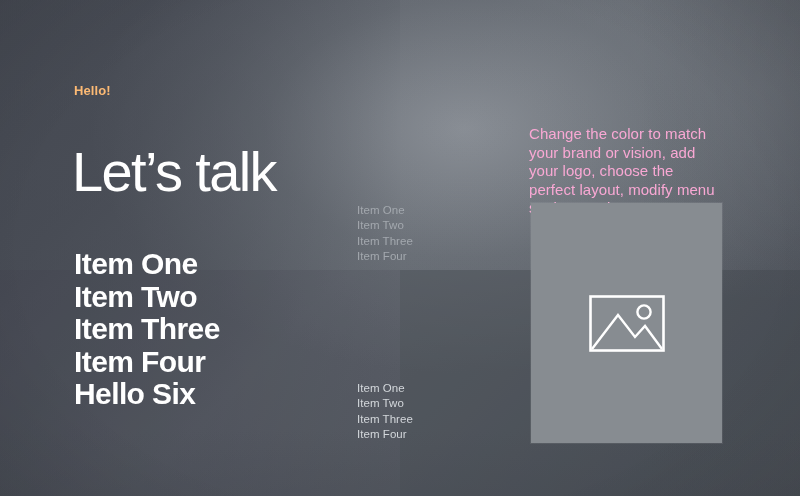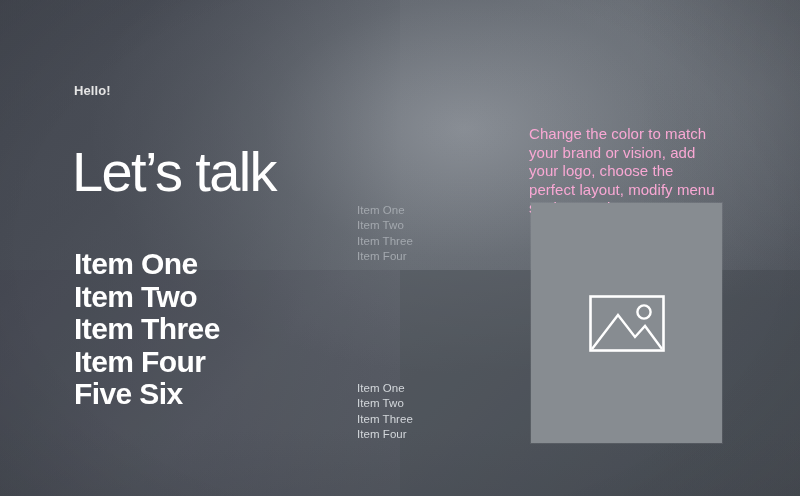--- a/index.html
+++ b/index.html
@@ -60,21 +60,21 @@
     pointer-events: none;
   }
 
   
   .eyebrow {
     position: absolute;
     left: 74px;
     top: 83px;
     font-size: 13px;
     font-weight: bold;
-    color: #e5e5e5;
+    color: #fdba74;
     letter-spacing: 0.1px;
     white-space: nowrap;
   }
   .headline {
     position: absolute;
     left: 72px;
     top: 104px;
     font-size: 56px;
     font-weight: normal;
     color: #ffffff;
@@ -166,21 +166,21 @@
 
   <div class="eyebrow">Hello!</div>
 
   <h1 class="headline">Let’s talk</h1>
 
   <ul class="main-menu">
     <li>Item One</li>
     <li>Item Two</li>
     <li>Item Three</li>
     <li>Item Four</li>
-    <li>Five Six</li>
+    <li>Hello Six</li>
   </ul>
 
   <ul class="mini-menu mini-menu-top">
     <li>Item One</li>
     <li>Item Two</li>
     <li>Item Three</li>
     <li>Item Four</li>
   </ul>
 
   <ul class="mini-menu mini-menu-bottom">

